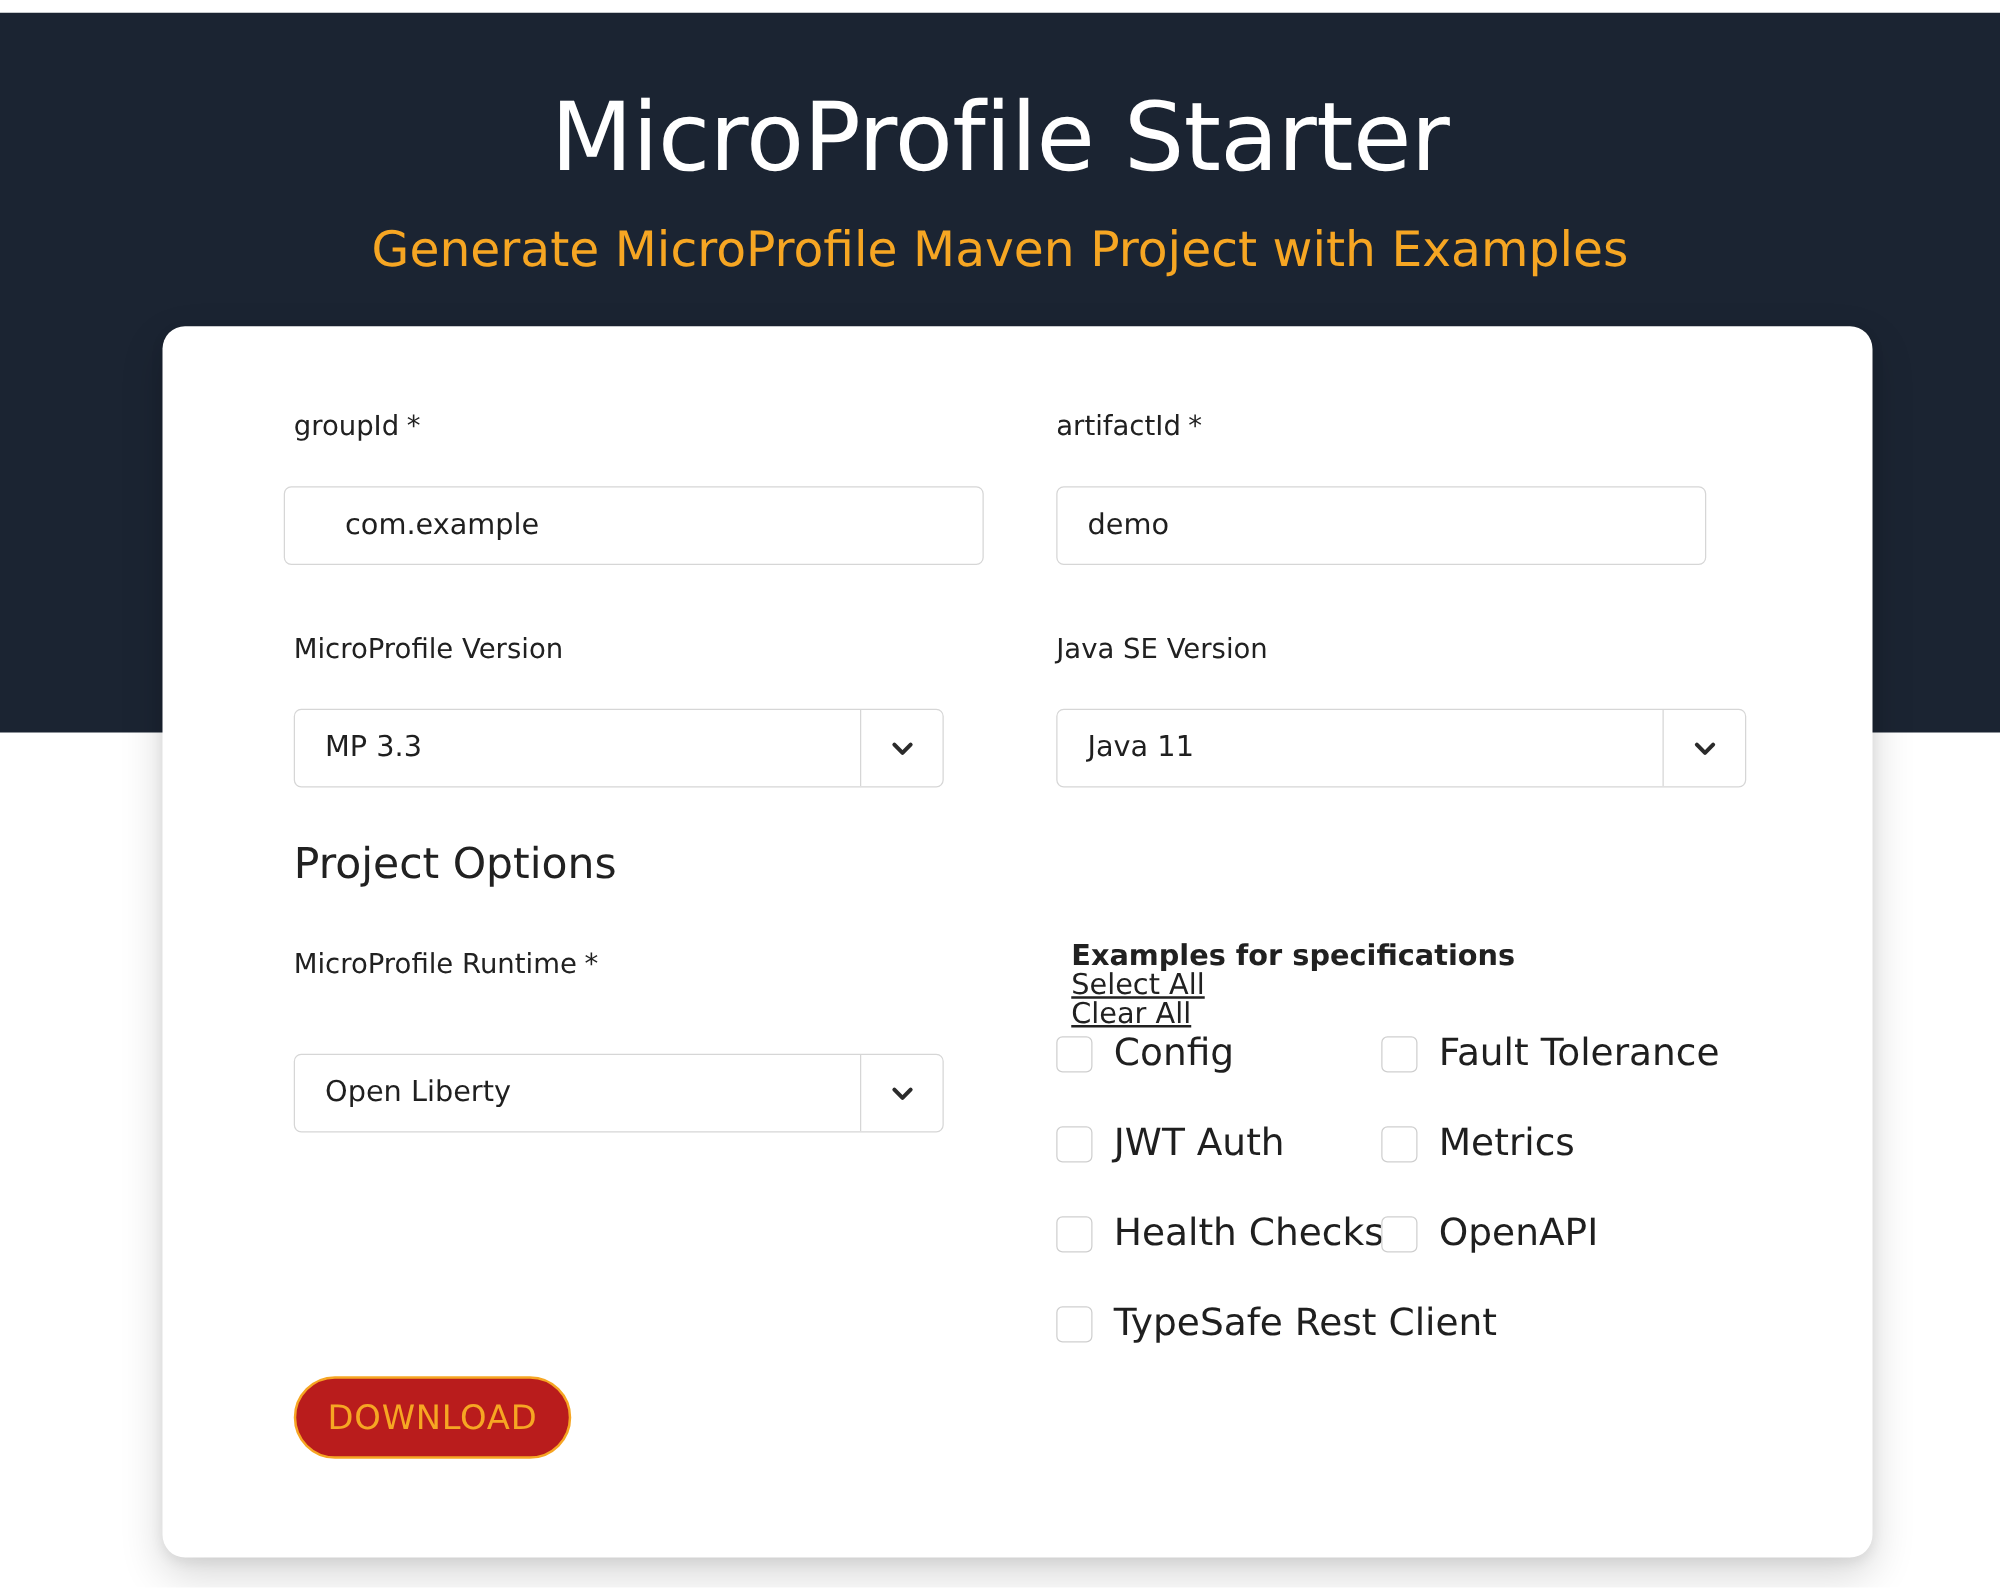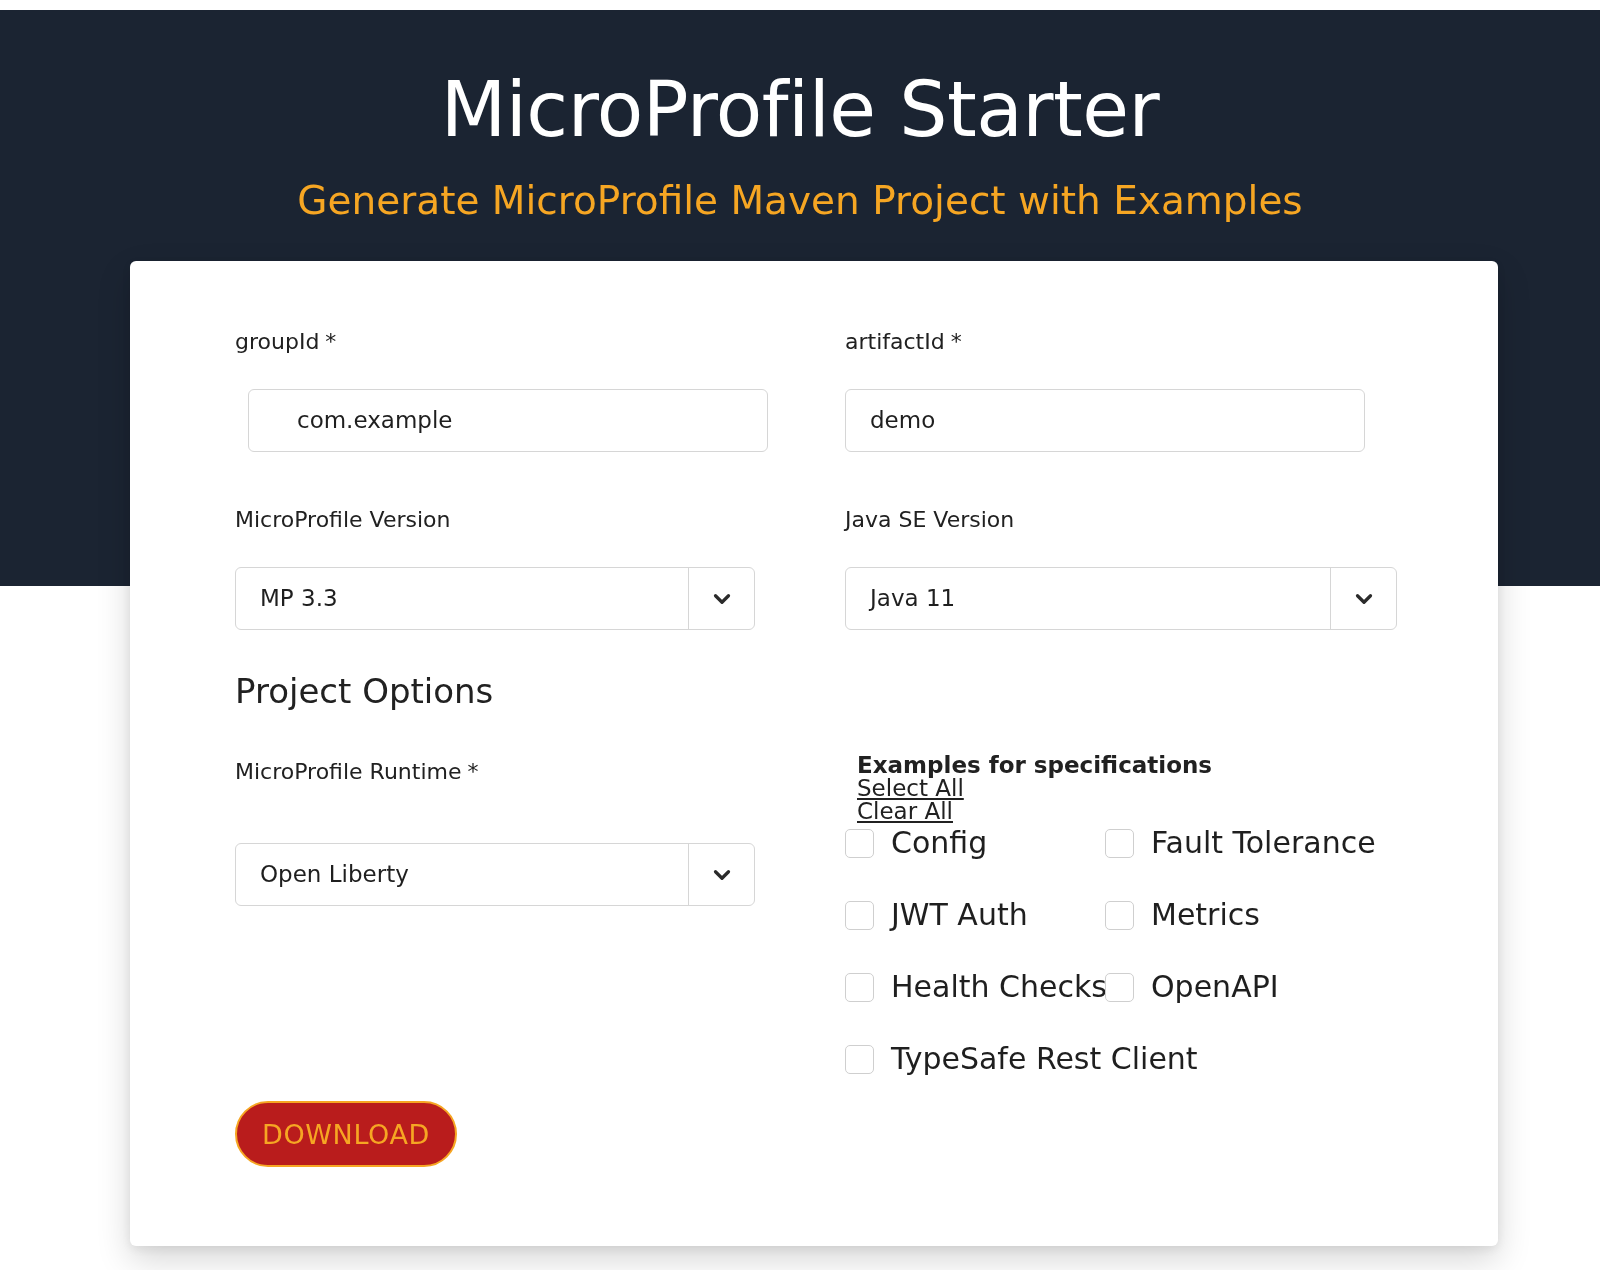--- a/index.html
+++ b/index.html
@@ -54,21 +54,21 @@
   }
 
   
   .card {
     position: absolute;
     left: 130px;
     top: 251px;
     width: 1368px;
     height: 985px;
     background: #ffffff;
-    border-radius: 6px;
+    border-radius: 18px;
     box-shadow: 0 14px 34px rgba(0,0,0,0.16), 0 3px 10px rgba(0,0,0,0.07);
   }
 
   .card-inner {
     position: relative;
     width: 100%;
     height: 100%;
     padding: 0;
   }
 
@@ -119,21 +119,21 @@
     display: flex;
     align-items: center;
     justify-content: center;
   }
   .select-arrow svg { display: block; }
 
   
   .pos { position: absolute; }
 
   #lbl-groupid   { left: 105px;  top: 70px;  }
-  #in-groupid    { left: 118px;  top: 128px; width: 520px; padding-left: 48px; }
+  #in-groupid    { left: 97px;  top: 128px; width: 560px; padding-left: 48px; }
   #lbl-artifact  { left: 715px;  top: 70px;  }
   #in-artifact   { left: 715px;  top: 128px; width: 520px; }
 
   #lbl-mpver     { left: 105px;  top: 248px; }
   #sel-mpver     { left: 105px;  top: 306px; width: 520px; }
   #lbl-javaver   { left: 715px;  top: 248px; }
   #sel-javaver   { left: 715px;  top: 306px; width: 552px; }
 
   #project-options-title {
     left: 105px; top: 413px;

